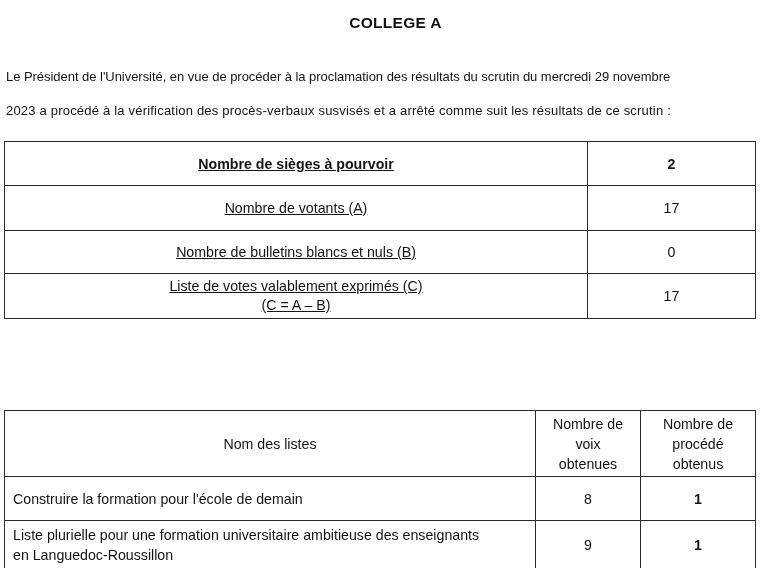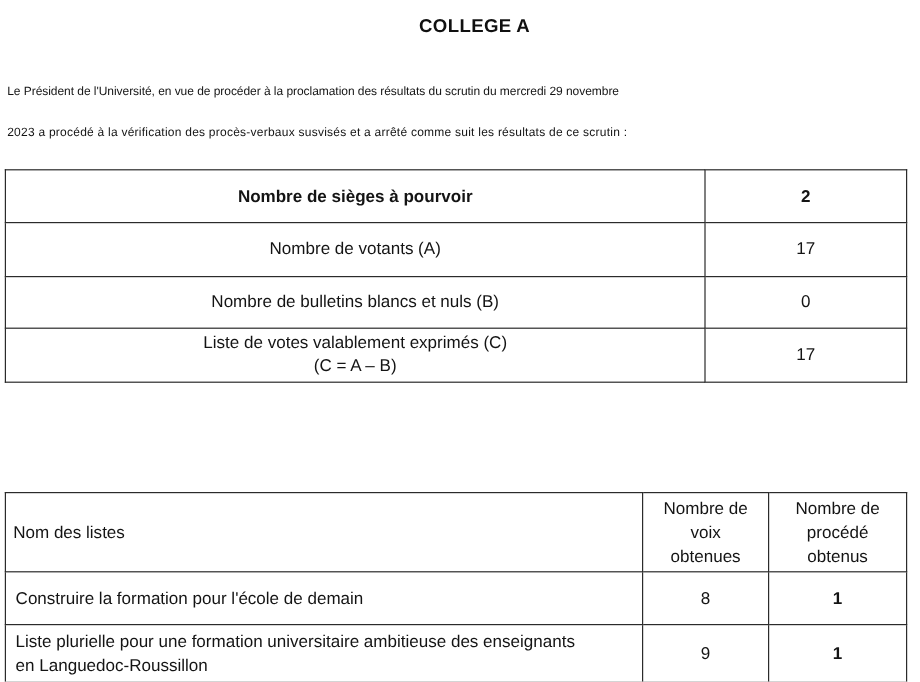--- a/index.html
+++ b/index.html
@@ -36,21 +36,21 @@
     letter-spacing: 0.3px;
     color: #101010;
   }
 
   
   .intro {
     position: absolute;
     left: 6px;
     top: 60px;
     width: 756px;
-    font-size: 10px;
+    font-size: 13px;
     line-height: 34px;
     color: #141414;
     text-align: justify;
     text-justify: inter-word;
     white-space: normal;
   }
   .intro .line {
     display: block;
     white-space: nowrap;
   }
@@ -73,20 +73,21 @@
   }
 
   
   #table-summary {
     left: 4px;
     top: 141px;
     width: 751px;
   }
   #table-summary td.label {
     text-align: center;
+    text-decoration: underline;
   }
   #table-summary td.value {
     text-align: center;
   }
   #table-summary tr.row-seats td {
     font-weight: bold;
   }
   #table-summary tr.row-seats td.label,
   #table-summary tr.row-seats td.value { height: 44px; }
   #table-summary tr.row-registered td { height: 45px; }
@@ -98,21 +99,21 @@
     line-height: 19px;
   }
 
   
   #table-lists {
     left: 4px;
     top: 410px;
     width: 751px;
   }
   #table-lists td.col-name {
-    text-align: left;
+    text-align: center;
   }
   #table-lists td.col-votes,
   #table-lists td.col-seats {
     text-align: center;
     line-height: 20px;
   }
   #table-lists tr.header-row td { height: 66px; }
   #table-lists tr.list-row td { height: 44px; }
   #table-lists tr.list-row td.col-name {
     text-align: left;

